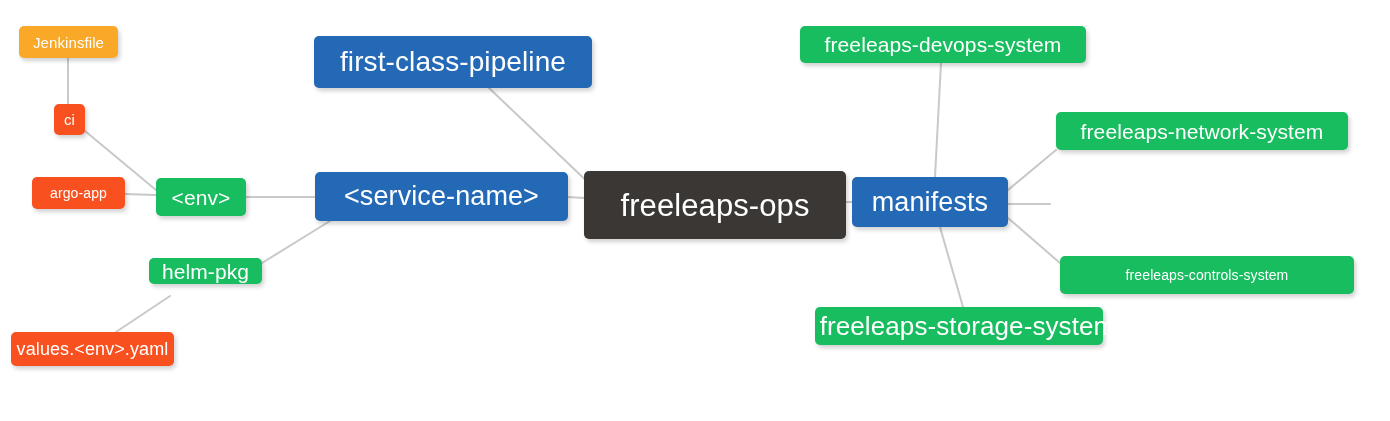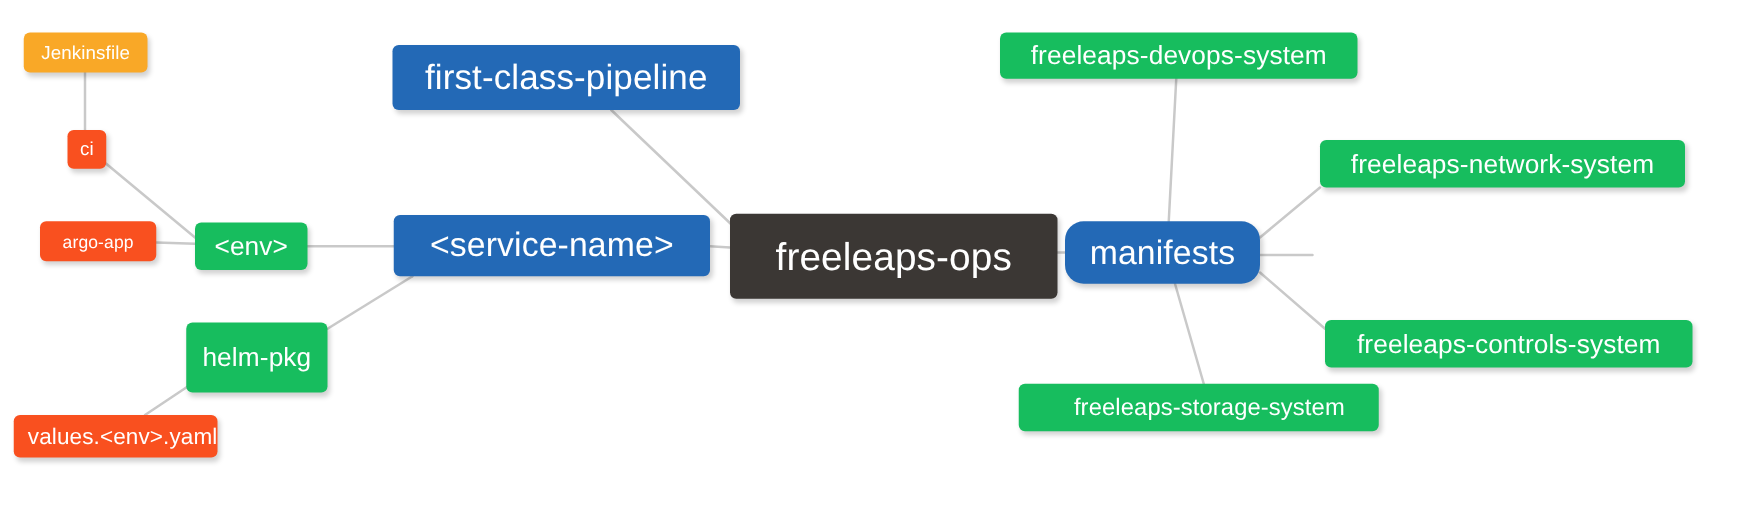--- a/index.html
+++ b/index.html
@@ -53,34 +53,34 @@
 
   
   .c-root   { background: #3b3734; }
   .c-blue   { background: #2369b6; }
   .c-green  { background: #17bd5e; }
   .c-orange { background: #f9a827; justify-content: center; }
   .c-red    { background: #f9501f; }
 
   
   #node-root            { left: 584px; top: 171px; width: 262px; height: 68px; font-size: 31px; text-align: right; }
-  #node-manifests       { left: 852px; top: 177px; width: 156px; height: 50px; font-size: 27px; border-radius: 15px; }
+  #node-manifests       { left: 852px; top: 177px; width: 156px; height: 50px; font-size: 27px; }
   #node-service-name    { left: 315px; top: 172px; width: 253px; height: 49px; font-size: 27px; }
   #node-first-class     { left: 314px; top: 36px;  width: 278px; height: 52px; font-size: 28px; text-align: right; }
   #node-env             { left: 156px; top: 178px; width: 90px;  height: 38px; font-size: 21px; }
-  #node-helm-pkg        { left: 149px; top: 258px; width: 113px; height: 56px; font-size: 21px; }
+  #node-helm-pkg        { left: 149px; top: 258px; width: 113px; height: 26px; font-size: 21px; }
   #node-ci              { left: 54px;  top: 104px; width: 31px;  height: 31px; font-size: 15px; }
   #node-jenkinsfile     { left: 19px;  top: 26px;  width: 99px;  height: 32px; font-size: 15px; }
   #node-argo-app        { left: 32px;  top: 177px; width: 93px;  height: 32px; font-size: 14px; }
-  #node-values-yaml     { left: 11px;  top: 332px; width: 163px; height: 34px; font-size: 18px; justify-content: flex-end; }
+  #node-values-yaml     { left: 11px;  top: 332px; width: 163px; height: 34px; font-size: 18px; }
   #node-devops-system   { left: 800px; top: 26px;  width: 286px; height: 37px; font-size: 21px; }
   #node-network-system  { left: 1056px;top: 112px; width: 292px; height: 38px; font-size: 21px; }
   #node-monitoring-sys  { left: 1050px;top: 186px; width: 328px; height: 38px; font-size: 21px; }
-  #node-controls-system { left: 1060px;top: 256px; width: 294px; height: 38px; font-size: 21px; }
-  #node-storage-system  { left: 815px; top: 307px; width: 288px; height: 38px; font-size: 19px; padding-left: 17px; }
+  #node-controls-system { left: 1060px;top: 256px; width: 294px; height: 38px; font-size: 14px; }
+  #node-storage-system  { left: 815px; top: 307px; width: 288px; height: 38px; font-size: 26px; padding-left: 17px; }
 </style>
 </head>
 <body>
 
 <div id="mindmap-canvas">
 
   <svg id="edge-layer" viewBox="0 0 1390 421" xmlns="http://www.w3.org/2000/svg">
 
     <path class="edge" d="M 584 198 L 568 197"></path>
 

